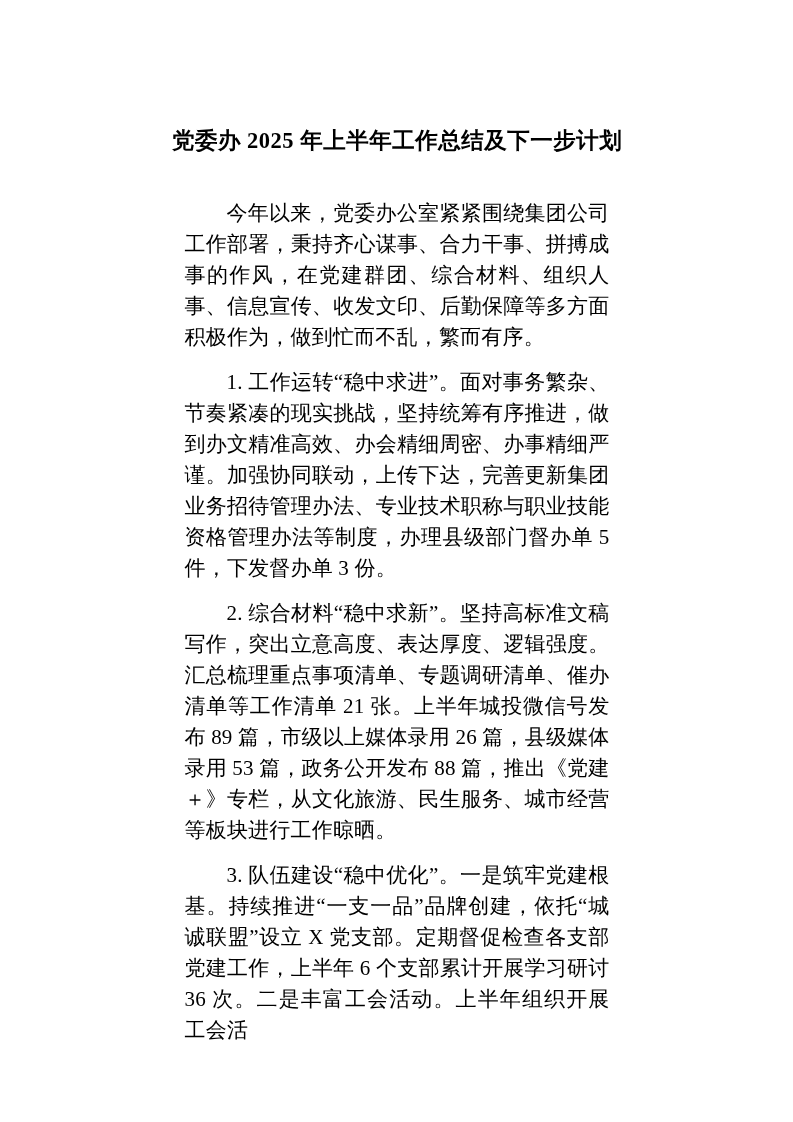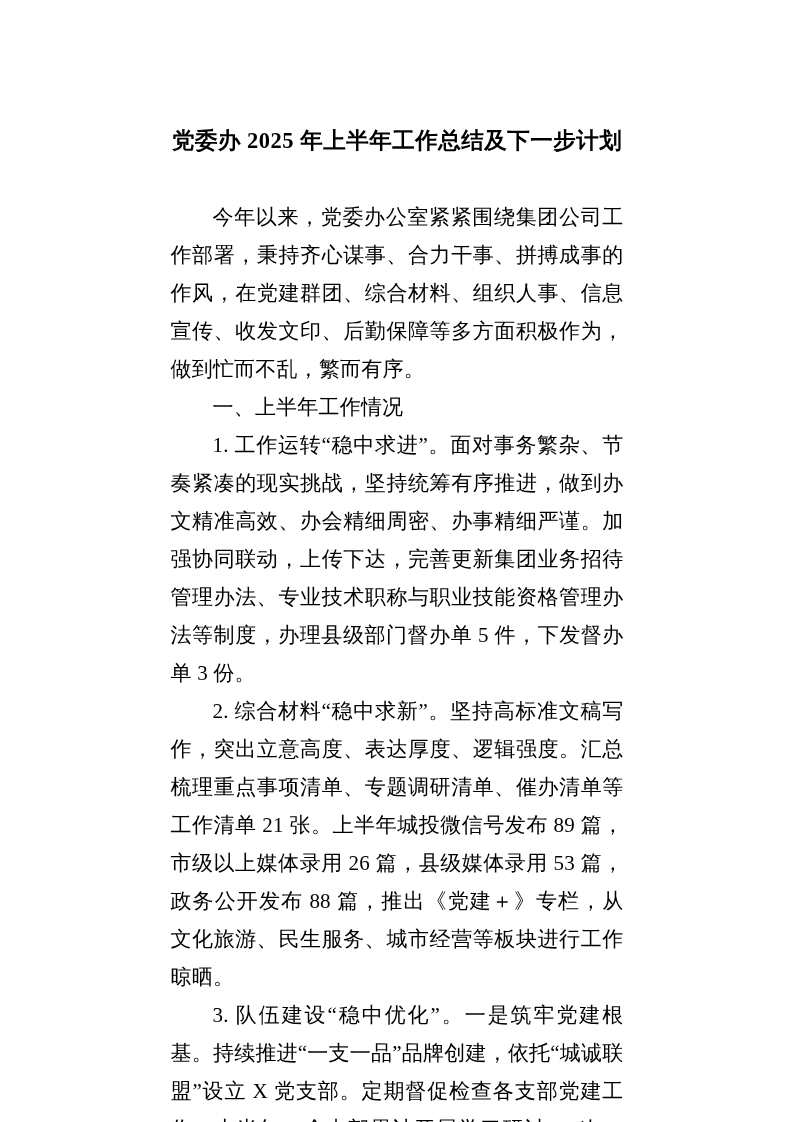--- a/index.html
+++ b/index.html
@@ -23,41 +23,40 @@
   .doc-title {
     margin: 0 0 42px 0;
     font-size: 22.5px;
     font-weight: bold;
     line-height: 30px;
     text-align: center;
     letter-spacing: 0.5px;
     font-family: "Liberation Serif", serif;
   }
   .para {
-    margin: 0;
+    margin: 14px;
     font-size: 21px;
-    line-height: 38px;
+    line-height: 31px;
     text-align: justify;
     text-justify: inter-character;
     text-indent: 2em;
     letter-spacing: 0.2px;
     word-break: break-all;
     overflow-wrap: anywhere;
   }
 </style>
 </head>
 <body>
 
 <div class="page">
   <div class="content">
     <h1 class="doc-title">党委办 2025 年上半年工作总结及下一步计划</h1>
 
     <p class="para">今年以来，党委办公室紧紧围绕集团公司工作部署，秉持齐心谋事、合力干事、拼搏成事的作风，在党建群团、综合材料、组织人事、信息宣传、收发文印、后勤保障等多方面积极作为，做到忙而不乱，繁而有序。</p>
 
-    <p class="para">一、上半年工作情况</p>
 
     <p class="para">1. 工作运转“稳中求进”。面对事务繁杂、节奏紧凑的现实挑战，坚持统筹有序推进，做到办文精准高效、办会精细周密、办事精细严谨。加强协同联动，上传下达，完善更新集团业务招待管理办法、专业技术职称与职业技能资格管理办法等制度，办理县级部门督办单 5 件，下发督办单 3 份。</p>
 
     <p class="para">2. 综合材料“稳中求新”。坚持高标准文稿写作，突出立意高度、表达厚度、逻辑强度。汇总梳理重点事项清单、专题调研清单、催办清单等工作清单 21 张。上半年城投微信号发布 89 篇，市级以上媒体录用 26 篇，县级媒体录用 53 篇，政务公开发布 88 篇，推出《党建＋》专栏，从文化旅游、民生服务、城市经营等板块进行工作晾晒。</p>
 
     <p class="para">3. 队伍建设“稳中优化”。一是筑牢党建根基。持续推进“一支一品”品牌创建，依托“城诚联盟”设立 X 党支部。定期督促检查各支部党建工作，上半年 6 个支部累计开展学习研讨 36 次。二是丰富工会活动。上半年组织开展工会活</p>
   </div>
 </div>
 
 </body></html>

